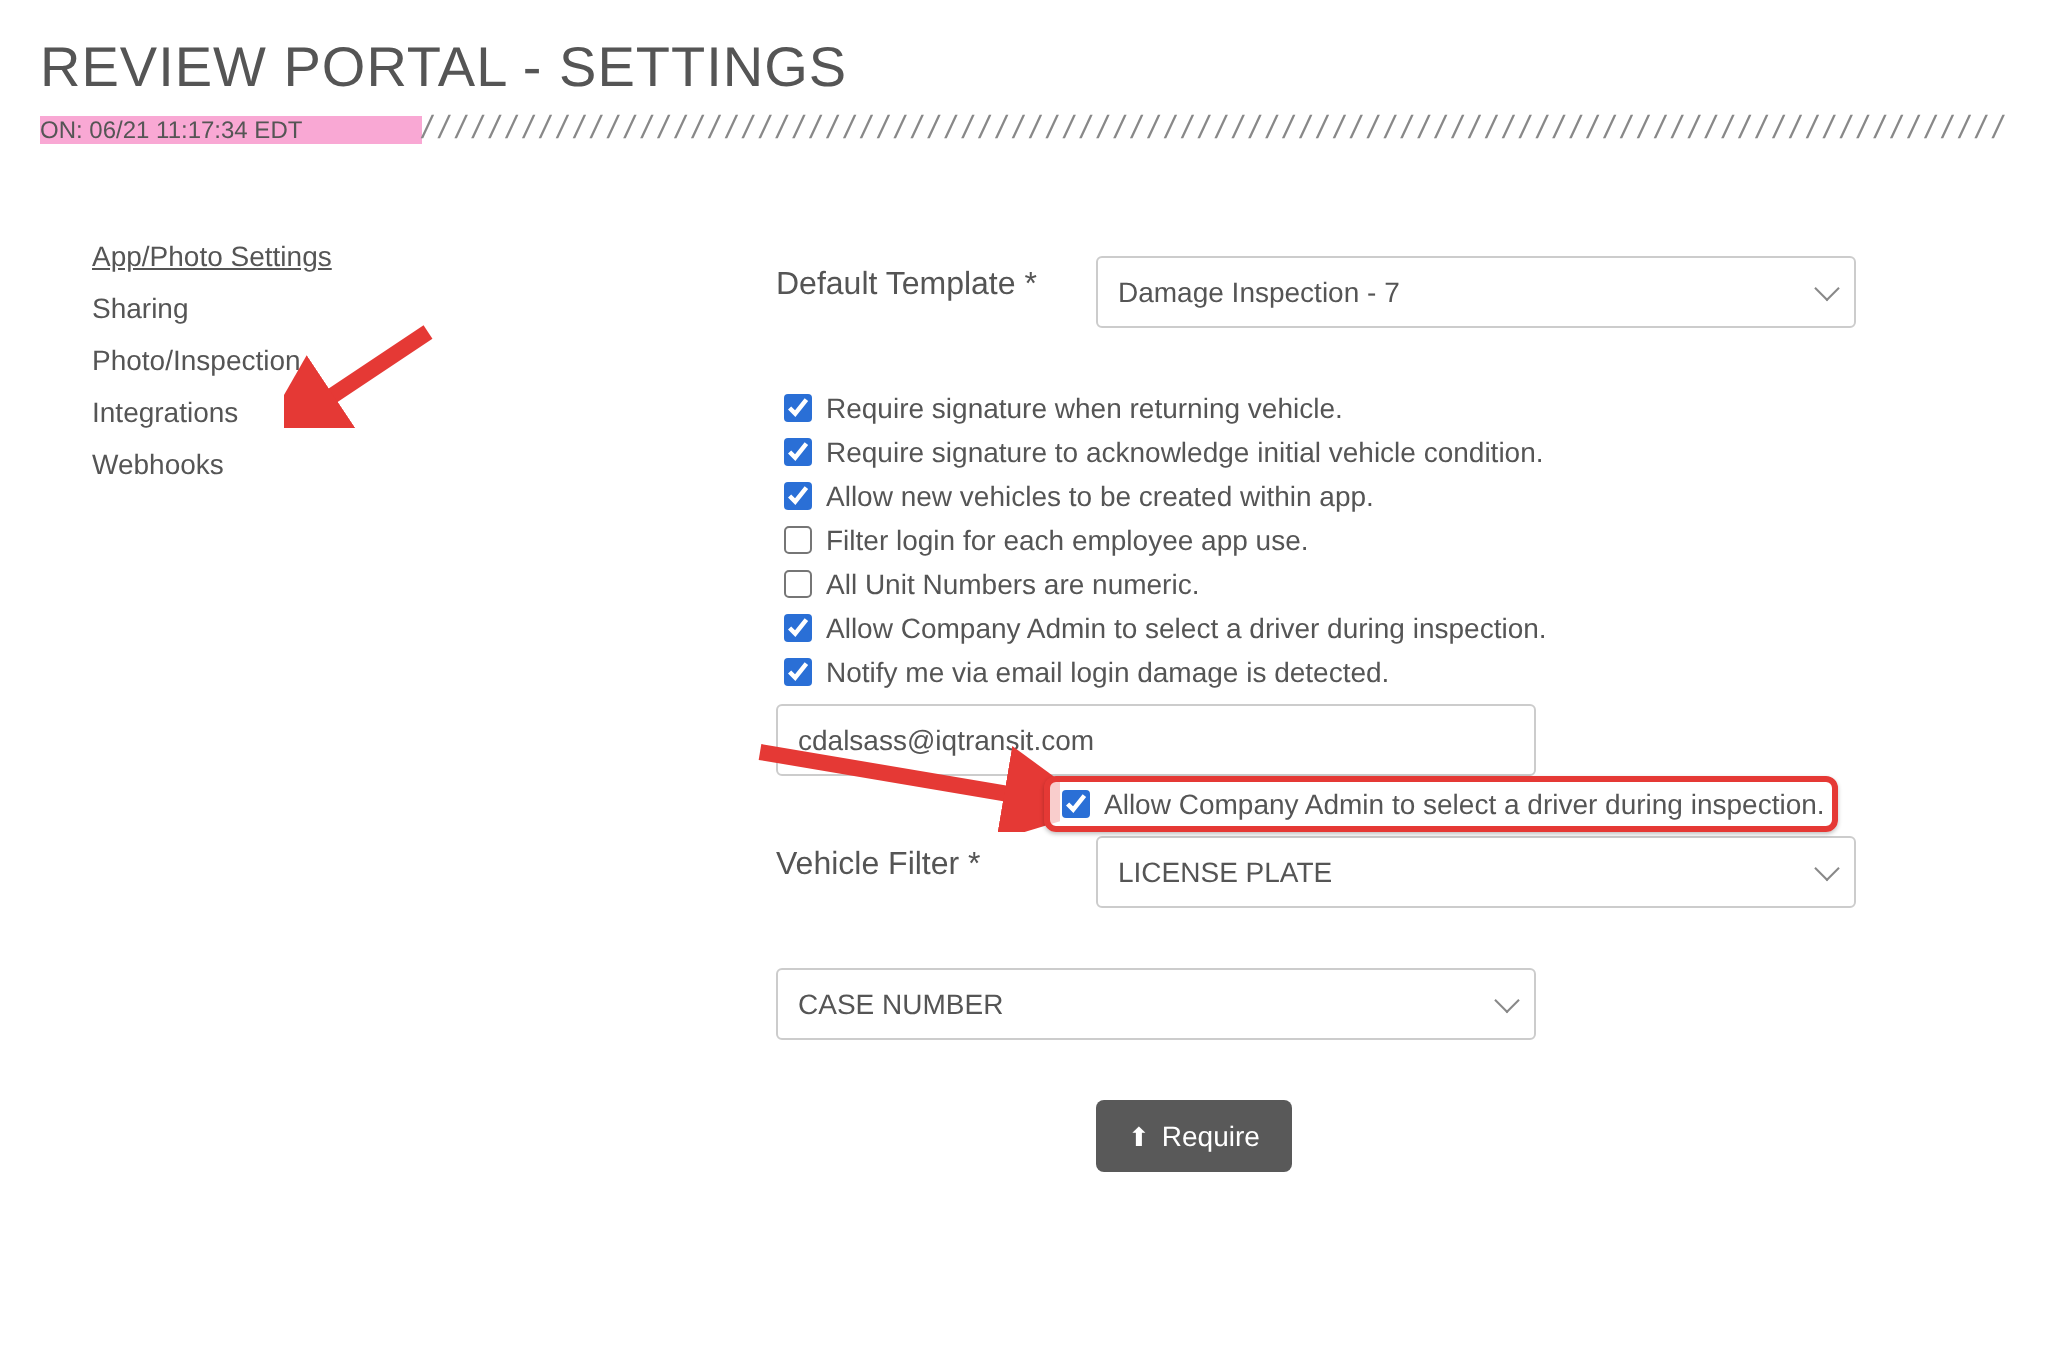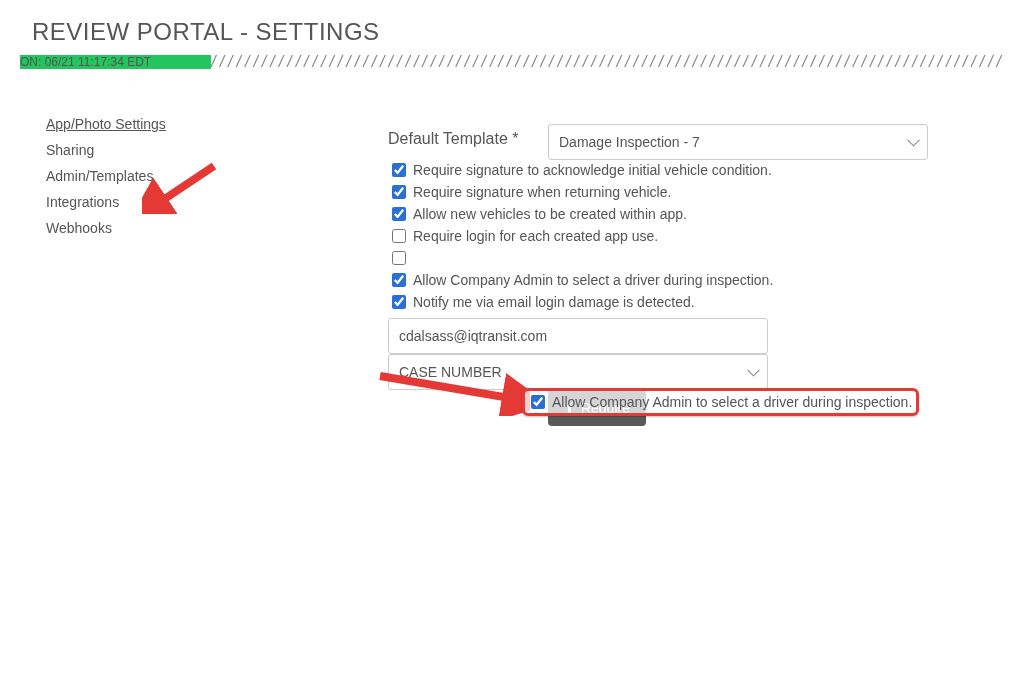--- a/index.html
+++ b/index.html
@@ -8,38 +8,38 @@
     padding: 0;
     font-family: "Helvetica Neue", Arial, sans-serif;
     color: #555555;
     background: #fff;
     width: 1024px;
   }
   .page {
     padding: 18px 20px 30px 20px;
   }
   .page-title {
-    font-size: 24px;
+    font-size: 28px;
     font-weight: 300;
     color: #555555;
     letter-spacing: 0.5px;
-    margin: 0 0 6px 12px;
+    margin: 0 0 6px 0;
   }
   .meta-row {
     width: 100%;
     background-size: 8px 100%;
     height: 20px;
     white-space: nowrap;
     overflow: hidden;
     margin-bottom: 30px;
   }
   .meta-row .timestamp {
     font-size: 12px;
     color: #555;
-    background: #22c55e;
+    background: #f9a8d4;
     padding-right: 60px;
     display: inline-block;
   }
   .meta-row .stripes {
     display: inline-block;
     font-style: italic;
     letter-spacing: 4px;
     color: #888;
     vertical-align: middle;
   }
@@ -70,20 +70,21 @@
   .sidebar .nav-item.active {
     text-decoration: underline;
   }
   .main {
     flex: 1;
     padding: 22px 0 0 0;
   }
   .form-row {
     display: flex;
     align-items: flex-start;
+    margin-bottom: 30px;
   }
   .form-label {
     width: 160px;
     font-size: 16px;
     color: #555;
     padding-top: 6px;
   }
   .form-control {
     flex: 1;
     min-width: 0;
@@ -174,21 +175,21 @@
   <h1 class="page-title">REVIEW PORTAL - SETTINGS</h1>
   <div class="meta-row">
     <span class="timestamp">ON: 06/21 11:17:34 EDT</span><span class="stripes">/////////////////////////////////////////////////////////////////////////////////////////////////////////////////////////////////////////////////////////////////////////////////////</span>
   </div>
 
 
   <div class="body-wrap">
     <div class="sidebar">
       <span class="nav-item active">App/Photo Settings</span>
       <span class="nav-item">Sharing</span>
-      <span class="nav-item">Admin/Templates</span>
+      <span class="nav-item">Photo/Inspection</span>
       <span class="nav-item">Integrations</span>
       <span class="nav-item">Webhooks</span>
     </div>
 
     <div class="main">
 
       <div class="form-row">
         <div class="form-label">Default Template *</div>
         <div class="form-control">
           <div class="select-wrap">
@@ -196,49 +197,60 @@
               <option>Damage Inspection - 7</option>
             </select>
           </div>
         </div>
       </div>
 
       <div class="form-row">
         <div class="form-control">
           <div class="opt-line">
             <input type="checkbox" checked="" style="">
+            <span>Require signature when returning vehicle.</span>
+          </div>
+          <div class="opt-line">
+            <input type="checkbox" checked="" style="">
             <span>Require signature to acknowledge initial vehicle condition.</span>
           </div>
           <div class="opt-line">
             <input type="checkbox" checked="" style="">
-            <span>Require signature when returning vehicle.</span>
-          </div>
-          <div class="opt-line">
-            <input type="checkbox" checked="" style="">
             <span>Allow new vehicles to be created within app.</span>
           </div>
           <div class="opt-line">
             <input type="checkbox" style="">
-            <span>Require login for each created app use.</span>
+            <span>Filter login for each employee app use.</span>
           </div>
           <div class="opt-line">
             <input type="checkbox" style="">
+            <span>All Unit Numbers are numeric.</span>
           </div>
           <div class="opt-line">
             <input type="checkbox" checked="" style="">
             <span>Allow Company Admin to select a driver during inspection.</span>
           </div>
           <div class="opt-line">
             <input type="checkbox" checked="" style="">
             <span>Notify me via email login damage is detected.</span>
           </div>
           <input type="text" style="margin-top: 4px;" value="cdalsass@iqtransit.com">
         </div>
       </div>
 
+      <div class="form-row">
+        <div class="form-label">Vehicle Filter *</div>
+        <div class="form-control">
+          <div class="select-wrap">
+            <select>
+              <option>LICENSE PLATE</option>
+            </select>
+          </div>
+        </div>
+      </div>
 
       <div class="form-row">
         <div class="form-control">
           <div class="select-wrap">
             <select>
               <option>CASE NUMBER</option>
             </select>
           </div>
         </div>
       </div>

